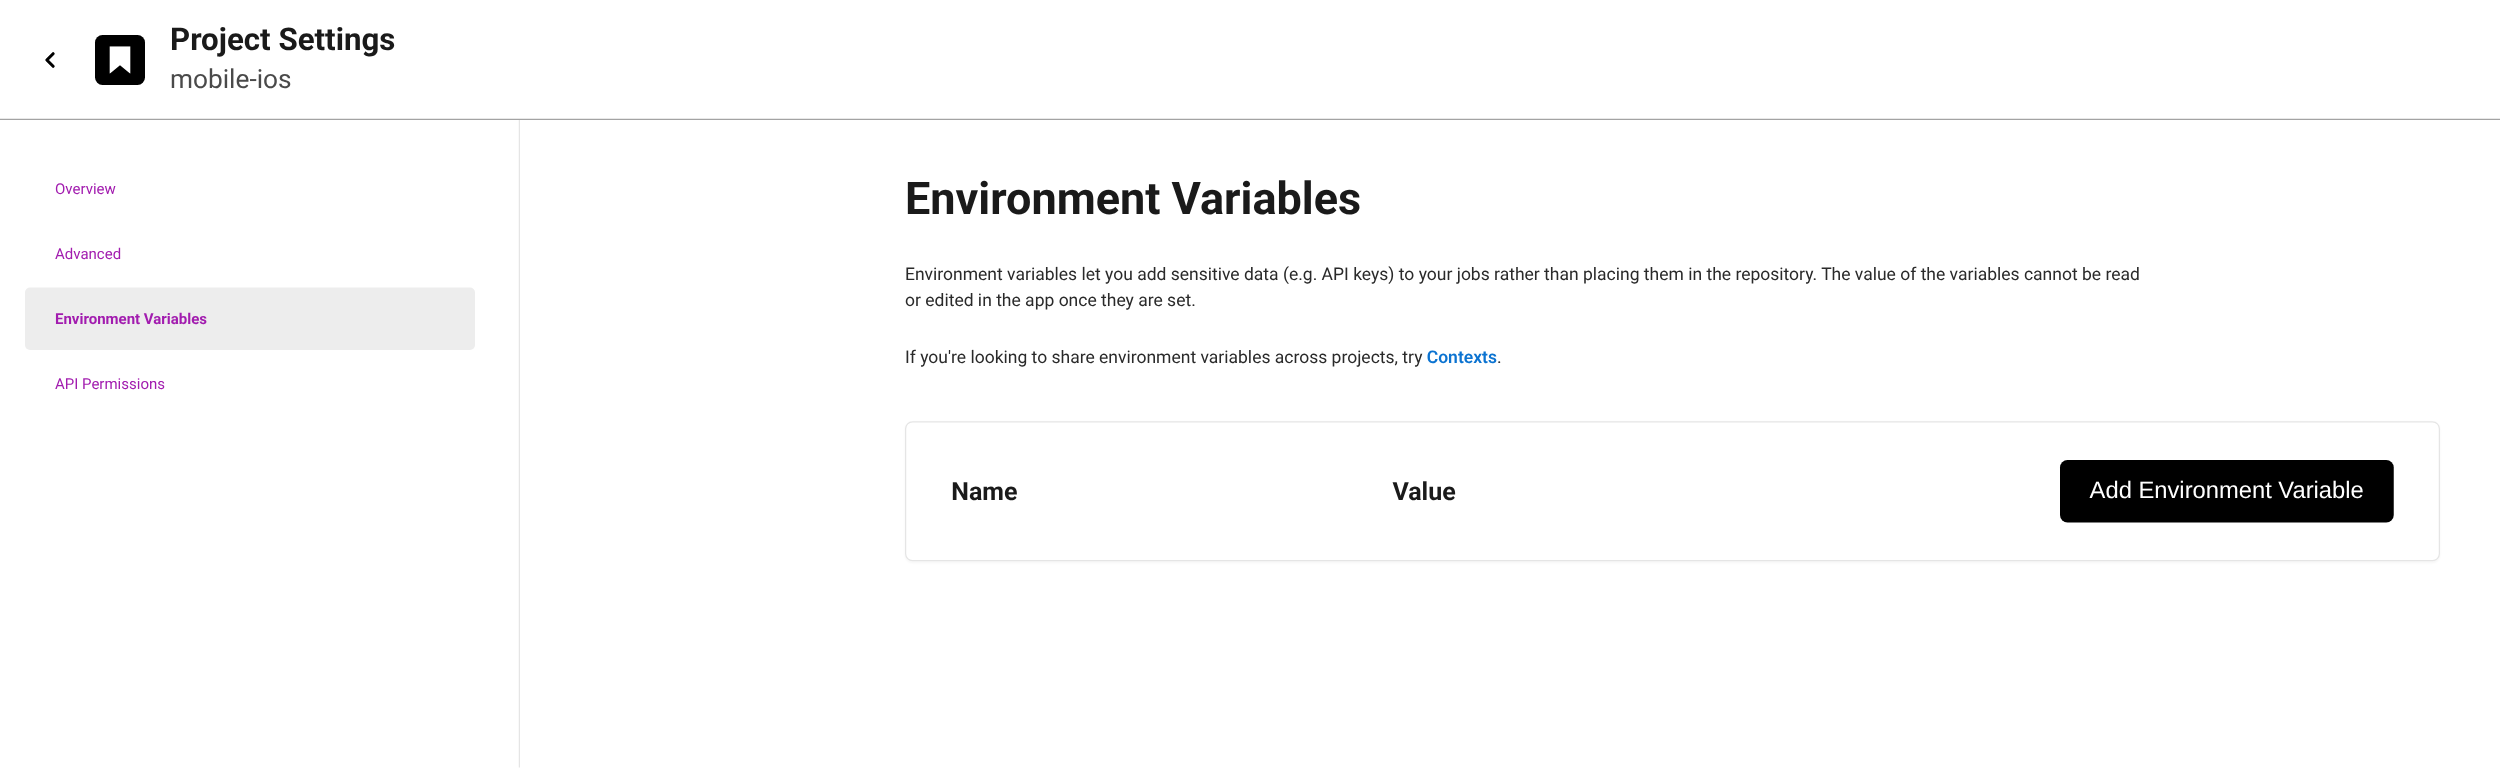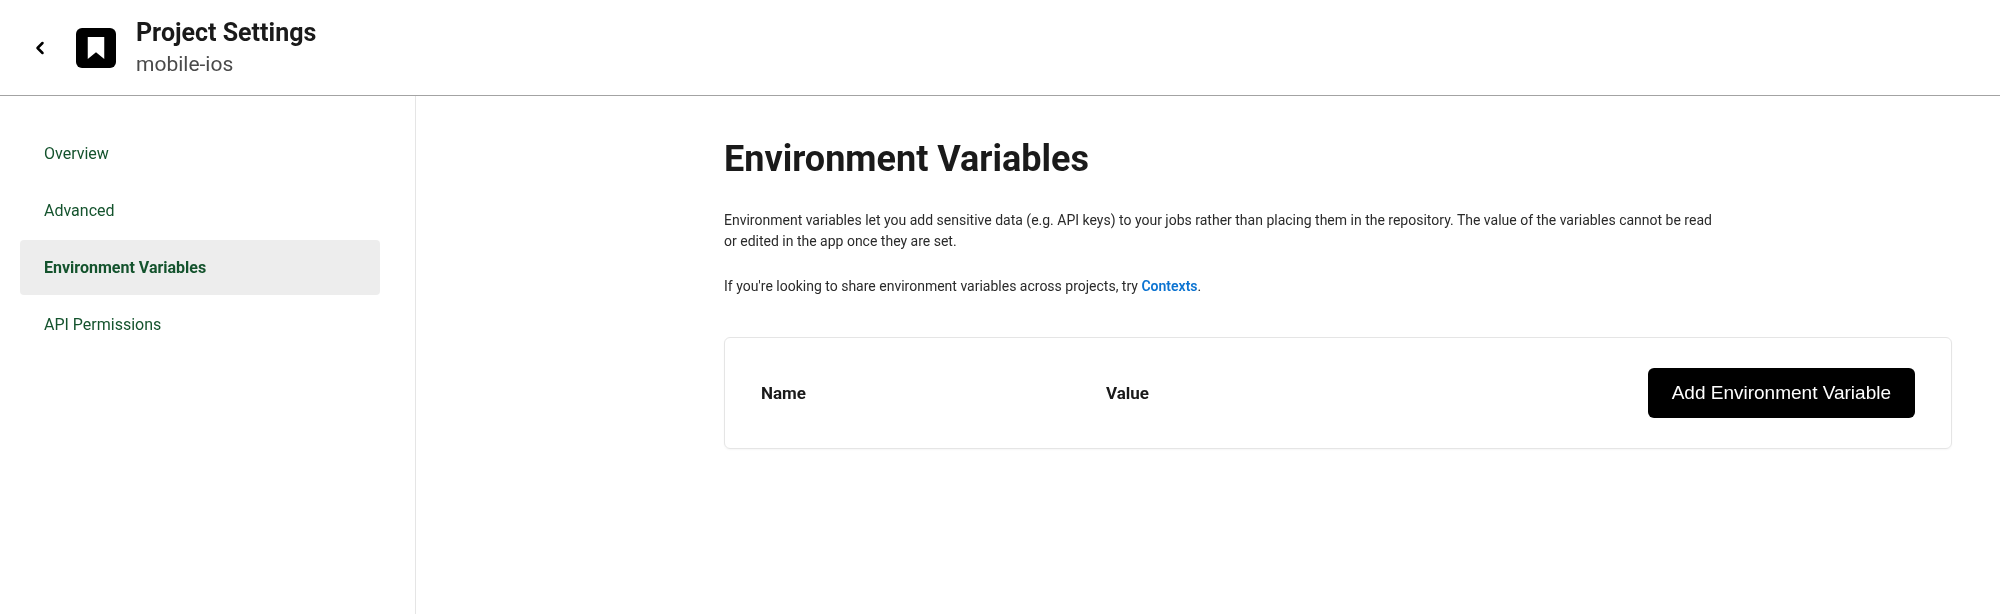--- a/index.html
+++ b/index.html
@@ -70,22 +70,22 @@
       height: calc(100% - 87px);
     }
     .sidebar {
       width: 416px;
       padding: 30px 20px 30px 20px;
       border-right: 1px solid #e5e5e5;
       flex-shrink: 0;
     }
     .sidebar-item {
       padding: 18px 24px;
-      font-size: 16px;
-      color: #14532d;
+      font-size: 12px;
+      color: #a21caf;
       cursor: pointer;
       border-radius: 4px;
       margin-bottom: 2px;
       width: 360px;
     }
     .sidebar-item.active {
       background: #ededed;
       font-weight: 700;
     }
     .main {
@@ -125,21 +125,21 @@
     .table-header {
       display: flex;
       align-items: center;
       justify-content: space-between;
     }
     .table-columns {
       display: flex;
       gap: 300px;
     }
     .column-header {
-      font-size: 17px;
+      font-size: 20px;
       font-weight: 700;
       color: #1a1a1a;
     }
     .add-button {
       background: #000000;
       color: #ffffff;
       border: none;
       padding: 14px 24px;
       font-size: 19px;
       font-weight: 500;

